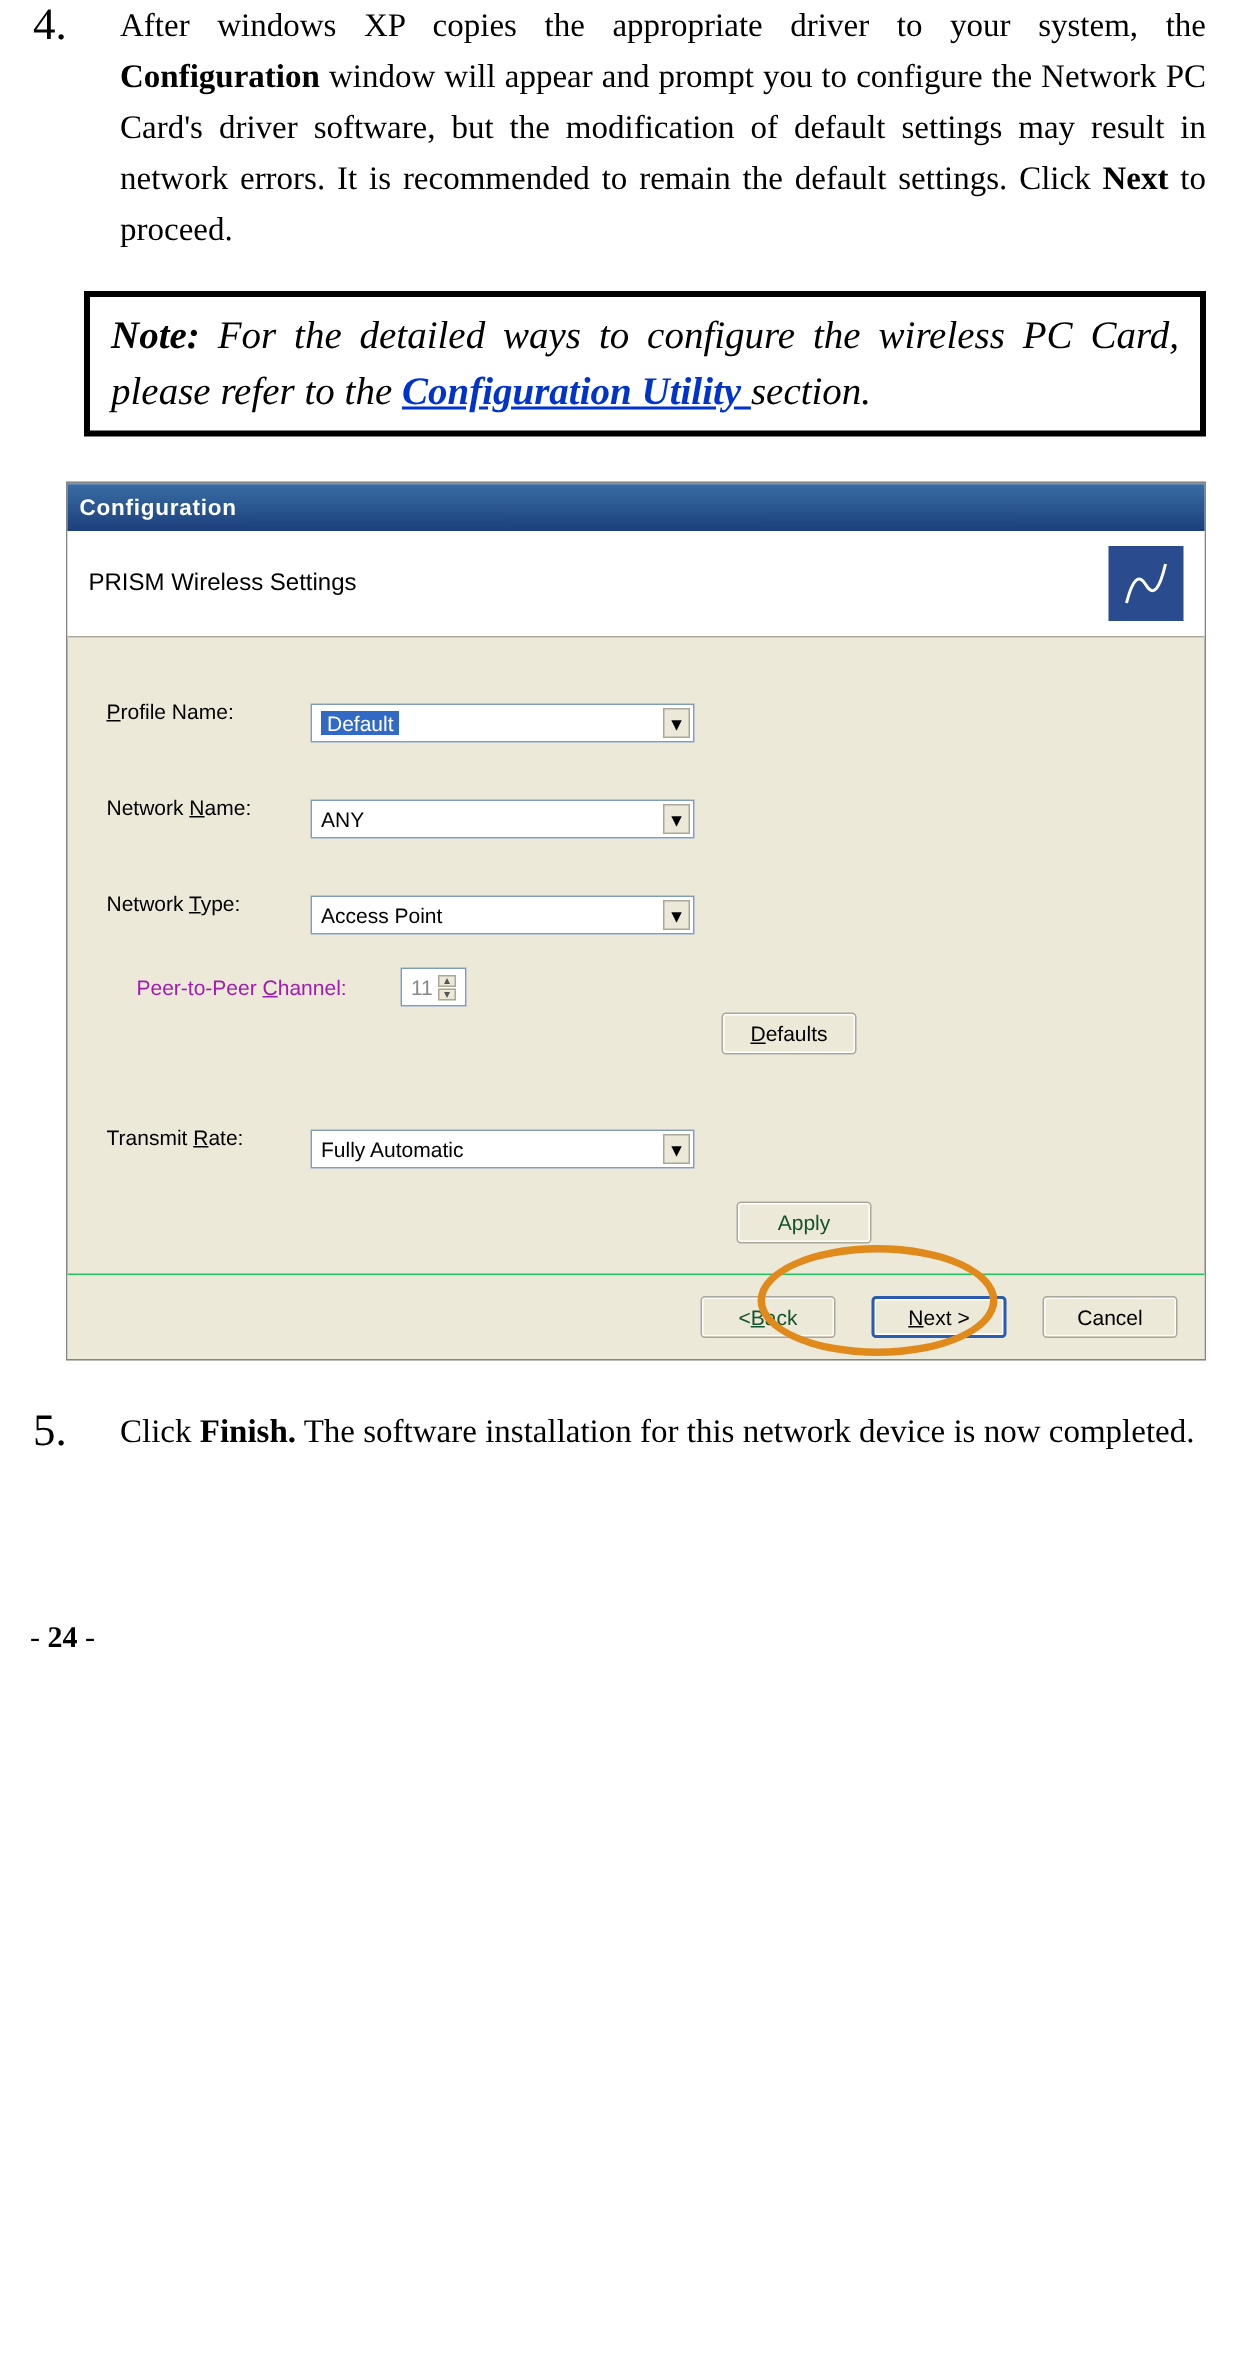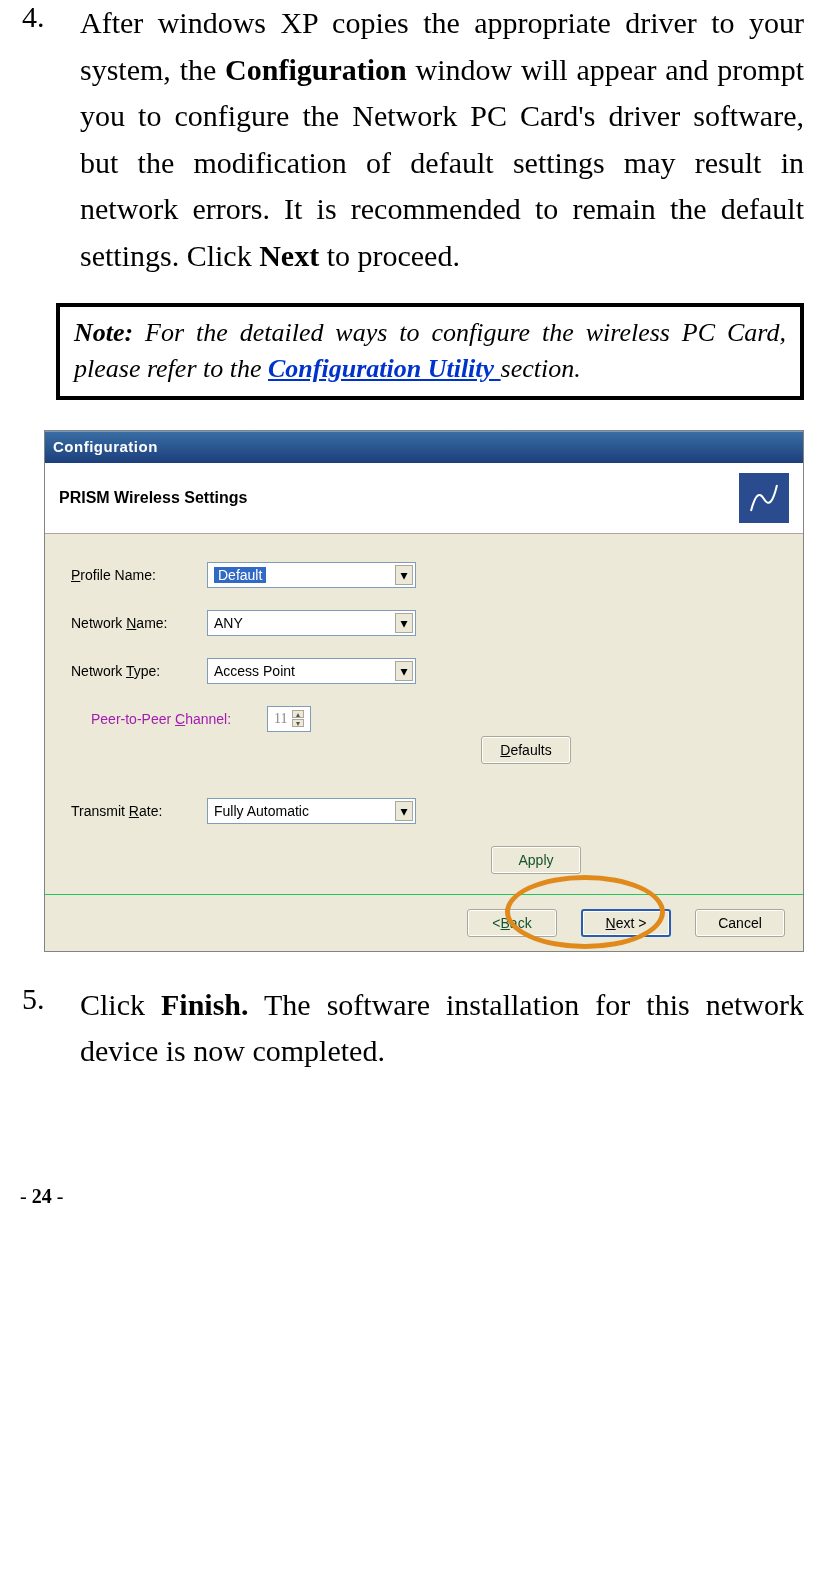--- a/index.html
+++ b/index.html
@@ -10,21 +10,21 @@
     background: #fff;
     color: #000;
     width: 824px;
   }
   .page {
     padding: 0 20px 0 20px;
   }
   ol.main-list { margin:0; padding:0; list-style:none; }
   ol.main-list li { display:flex; margin:0; padding:0; }
   .num { flex:0 0 60px; font-size:30px; text-align:left; padding-left:2px; }
-  .body { flex:1; font-size:30px; line-height:1.55; text-align:justify; }
+  .body { flex:1; font-size:22px; line-height:1.55; text-align:justify; }
   .body b { font-weight:bold; }
   .note-box {
     margin: 24px 0 30px 36px;
     border: 4px solid #000;
     padding: 8px 14px;
     font-size: 26px;
     line-height: 1.4;
     text-align: justify;
   }
   .note-box b { font-weight:bold; font-style:italic; }
@@ -54,21 +54,21 @@
   }
   .header-area {
     background:#fff;
     border-bottom:1px solid #aca899;
     padding:10px 14px;
     display:flex;
     justify-content:space-between;
     align-items:center;
     min-height:68px;
   }
-  .header-area .htitle { font-weight:bold; font-size:16px; color:#000; }
+  .header-area .htitle { font-weight:normal; font-size:16px; color:#000; }
   .header-logo {
     width:50px;height:50px;
     background:#2a4b8d;
     display:flex;align-items:center;justify-content:center;
   }
   .header-logo svg { display:block; }
   .form-area {
     padding: 28px 26px 14px 26px;
   }
   .form-row {
@@ -84,29 +84,29 @@
   }
   .form-row label.disabled { color:#a21caf; }
   .select, .textinput, .spinner {
     background:#fff;
     border:1px solid #7f9db9;
     height:26px;
     display:flex; align-items:center;
     padding:0 6px;
     font-size:14px;
   }
-  .select { width:209px; justify-content:space-between; }
+  .select { width:256px; justify-content:space-between;margin-top:16px; }
   .sel-value.sel-blue { background:#316ac5; color:#fff; padding:0 4px; }
   .sel-arrow {
     width:18px;height:20px; background:#ece9d8;
     border:1px solid #aca899; display:flex;align-items:center;justify-content:center;
     margin-right:-4px;
   }
   .spinner {
-    width:44px; color:#888; justify-content:space-between;font-family:Liberation Serif, serif;
+    width:44px; color:#888; justify-content:space-between;
   }
   .spinner-arrows {
     display:flex;flex-direction:column;
     gap:1px;
   }
   .spinner-arrows span {
     width:12px;height:8px;background:#ece9d8;border:1px solid #aca899;
     display:flex;align-items:center;justify-content:center;font-size:8px;color:#555;
   }
   .btn {

